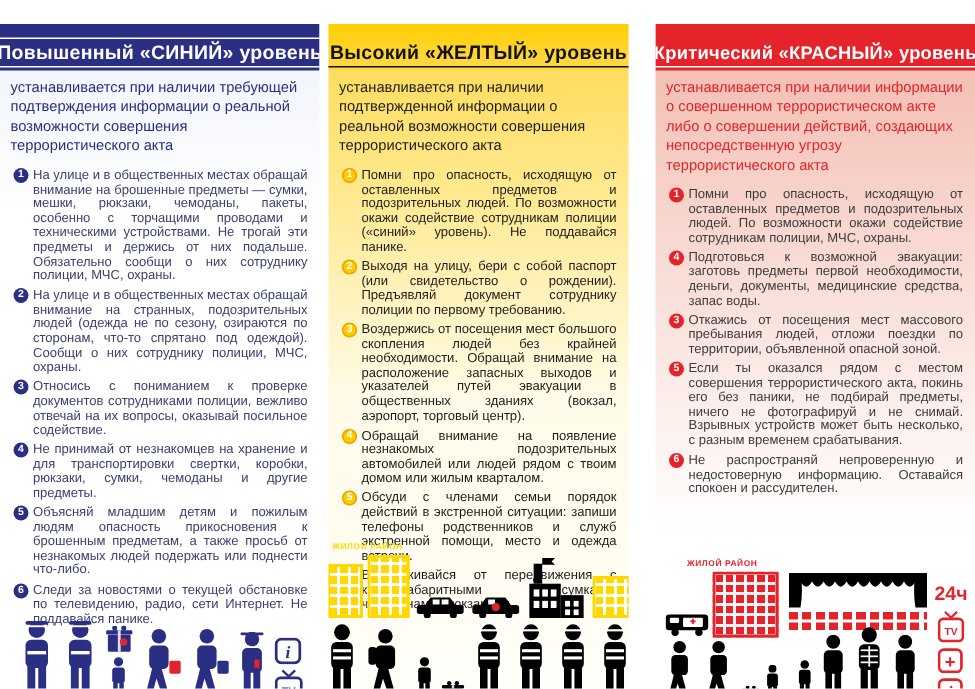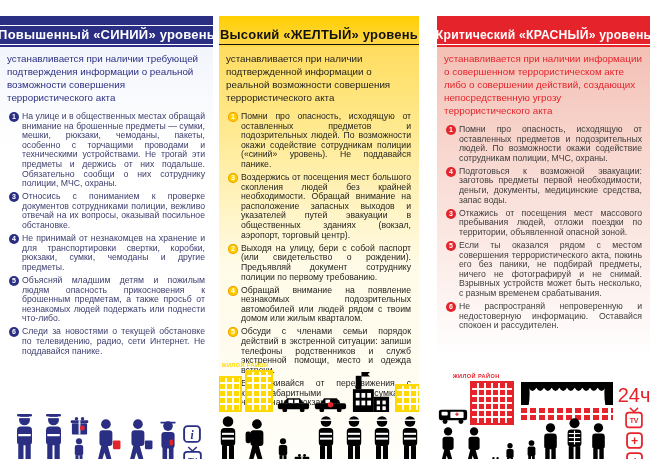--- a/index.html
+++ b/index.html
@@ -55,21 +55,21 @@
   .scene2{position:absolute;bottom:6px;left:0;right:0;display:flex;flex-direction:column;
           align-items:center;gap:4px;}
   .row{display:flex;align-items:flex-end;justify-content:center;gap:4px;}
   .scene3{position:absolute;bottom:6px;left:0;right:0;display:flex;align-items:flex-end;
           justify-content:center;gap:5px;}
   .scene3 .left{display:flex;flex-direction:column;align-items:center;gap:2px;}
   .lrow{display:flex;align-items:flex-end;gap:2px;}
   .seats{width:92px;height:5px;margin-top:2px;
          background:repeating-linear-gradient(90deg,#e5232b 0 6px,transparent 6px 9px);}
   .crowd{display:flex;align-items:flex-end;justify-content:center;gap:2px;margin-top:-2px;}
-  .badge24{font-size:20px;font-weight:400;color:#e5232b;line-height:15px;margin-bottom:1px;}
+  .badge24{font-size:13px;font-weight:700;color:#e5232b;line-height:15px;margin-bottom:1px;}
   .scene3 .right{display:flex;flex-direction:column;align-items:center;gap:3px;}
 </style>
 </head>
 <body>
 
 <svg width="0" height="0" style="position:absolute">
   <defs>
     <symbol id="p-stand" viewBox="0 0 20 44">
       <circle cx="10" cy="4.6" r="4.4"></circle>
       <rect x="4" y="10" width="12" height="15" rx="3"></rect>
@@ -94,21 +94,22 @@
   </defs>
 </svg>
 
 <div class="col col-blue" id="col-blue">
   <div class="band band-blue">
     <span class="t">Повышенный «СИНИЙ» уровень</span>
   </div>
   <div class="sub sub-blue">устанавливается при наличии требующей подтверждения информации о реальной возможности совершения террористического акта</div>
   <ul class="items">
     <li><span class="num">1</span><span>На улице и в общественных местах обращай внимание на брошенные предметы — сумки, мешки, рюкзаки, чемоданы, пакеты, особенно с торчащими проводами и техническими устройствами. Не трогай эти предметы и держись от них подальше. Обязательно сообщи о них сотруднику полиции, МЧС, охраны.</span></li>
-    <li><span class="num">3</span><span>Относись с пониманием к проверке документов сотрудниками полиции, вежливо отвечай на их вопросы, оказывай посильное обстановке.</span></li>
+    <li><span class="num">2</span><span>На улице и в общественных местах обращай внимание на странных, подозрительных людей (одежда не по сезону, озираются по сторонам, что-то спрятано под одеждой). Сообщи о них сотруднику полиции, МЧС, охраны.</span></li>
+    <li><span class="num">3</span><span>Относись с пониманием к проверке документов сотрудниками полиции, вежливо отвечай на их вопросы, оказывай посильное содействие.</span></li>
     <li><span class="num">4</span><span>Не принимай от незнакомцев на хранение и для транспортировки свертки, коробки, рюкзаки, сумки, чемоданы и другие предметы.</span></li>
     <li><span class="num">5</span><span>Объясняй младшим детям и пожилым людям опасность прикосновения к брошенным предметам, а также просьб от незнакомых людей подержать или поднести что-либо.</span></li>
     <li><span class="num">6</span><span>Следи за новостями о текущей обстановке по телевидению, радио, сети Интернет. Не поддавайся панике.</span></li>
   </ul>
   <div class="scene c-blue">
     <svg viewBox="0 0 20 44" width="25">
         <use href="#p-stand"></use>
         <rect x="4" y="0" width="12" height="2" rx="1"></rect>
         <rect x="4.5" y="2.3" width="11" height="1" fill="#fff"></rect>
         <rect x="5" y="16" width="10" height="1.8" fill="#fff"></rect>
@@ -155,22 +156,22 @@
   </div>
 </div>
 
 <div class="col col-yellow" id="col-yellow">
   <div class="band band-yellow">
     <span class="t">Высокий «ЖЕЛТЫЙ» уровень</span>
   </div>
   <div class="sub sub-yellow">устанавливается при наличии подтвержденной информации о реальной возможности совершения террористического акта</div>
   <ul class="items">
     <li><span class="num">1</span><span>Помни про опасность, исходящую от оставленных предметов и подозрительных людей. По возможности окажи содействие сотрудникам полиции («синий» уровень). Не поддавайся панике.</span></li>
+    <li><span class="num">2</span><span>Выходя на улицу, бери с собой паспорт (или свидетельство о рождении). Предъявляй документ сотруднику полиции по первому требованию.</span></li>
     <li><span class="num">3</span><span>Воздержись от посещения мест большого скопления людей без крайней необходимости. Обращай внимание на расположение запасных выходов и указателей путей эвакуации в общественных зданиях (вокзал, аэропорт, торговый центр).</span></li>
-    <li><span class="num">2</span><span>Выходя на улицу, бери с собой паспорт (или свидетельство о рождении). Предъявляй документ сотруднику полиции по первому требованию.</span></li>
     <li><span class="num">4</span><span>Обращай внимание на появление незнакомых подозрительных автомобилей или людей рядом с твоим домом или жилым кварталом.</span></li>
     <li><span class="num">5</span><span>Обсуди с членами семьи порядок действий в экстренной ситуации: запиши телефоны родственников и служб экстренной помощи, место и одежда встречи.</span></li>
     <li><span class="num">6</span><span>Воздерживайся от передвижения с крупногабаритными сумками, чемоданами, рюкзаками.</span></li>
   </ul>
   <div class="scene2 c-yellow">
     <div class="row">
       <div class="stack" style="gap:2px">
         <div class="blabel c-yellow">ЖИЛОЙ РАЙОН</div>
         <div class="row" style="gap:3px">
           <div class="b b-y bwin" style="width:24px;height:36px"></div>

